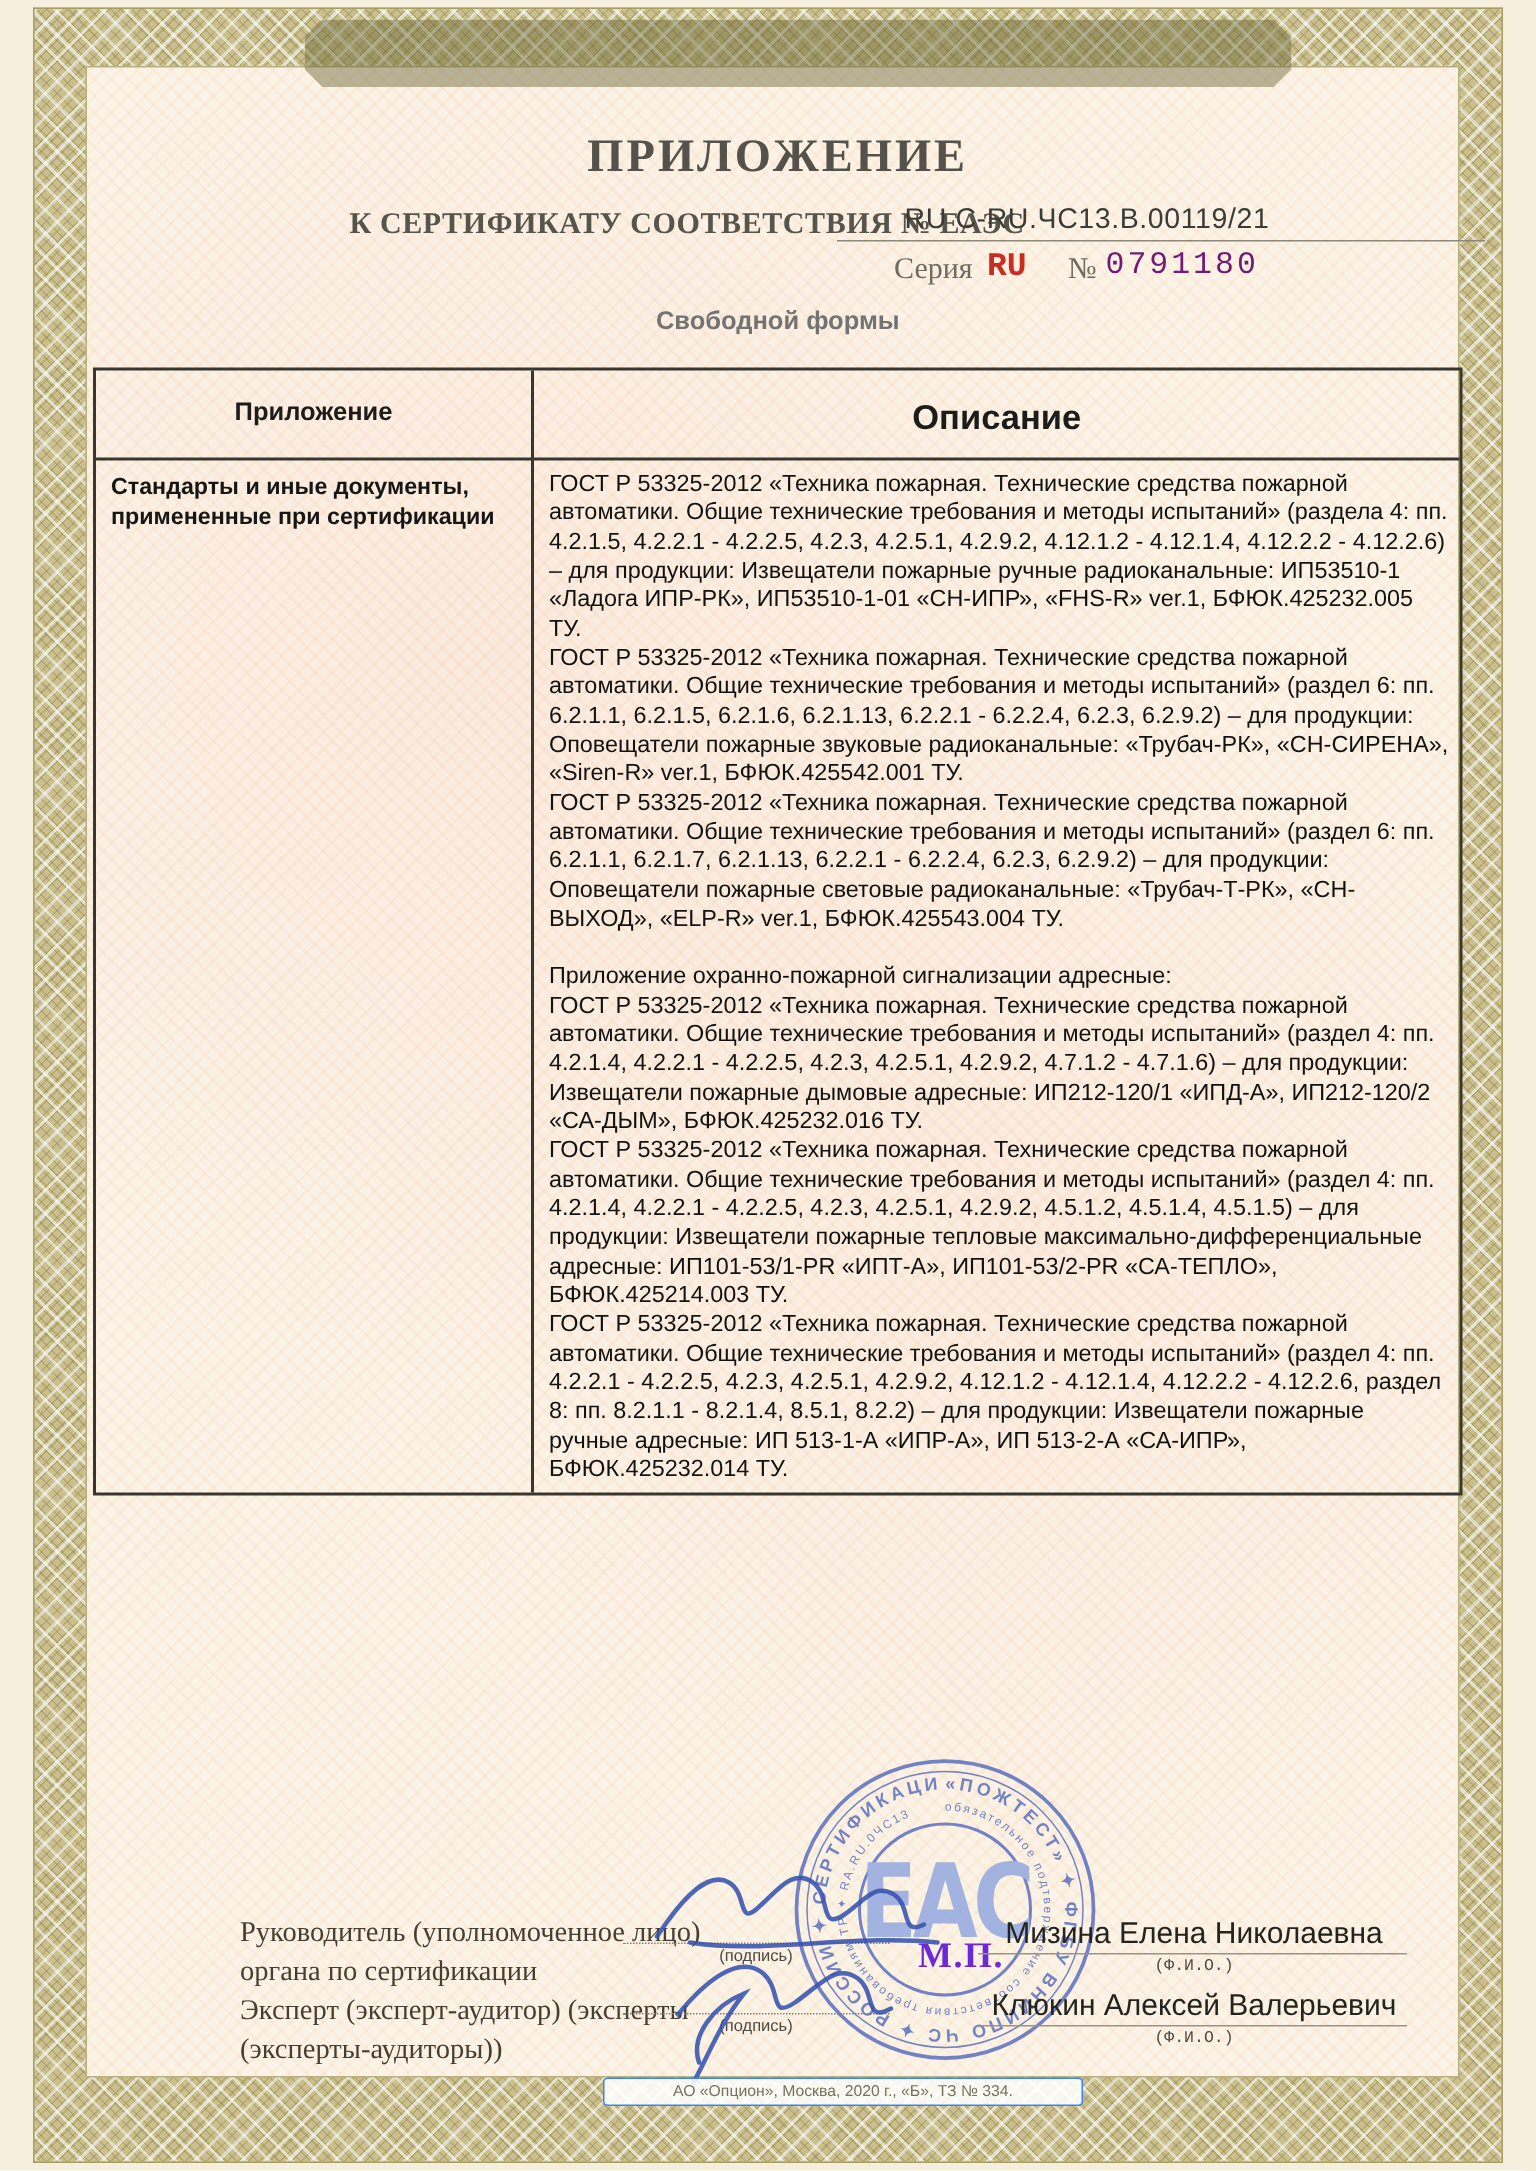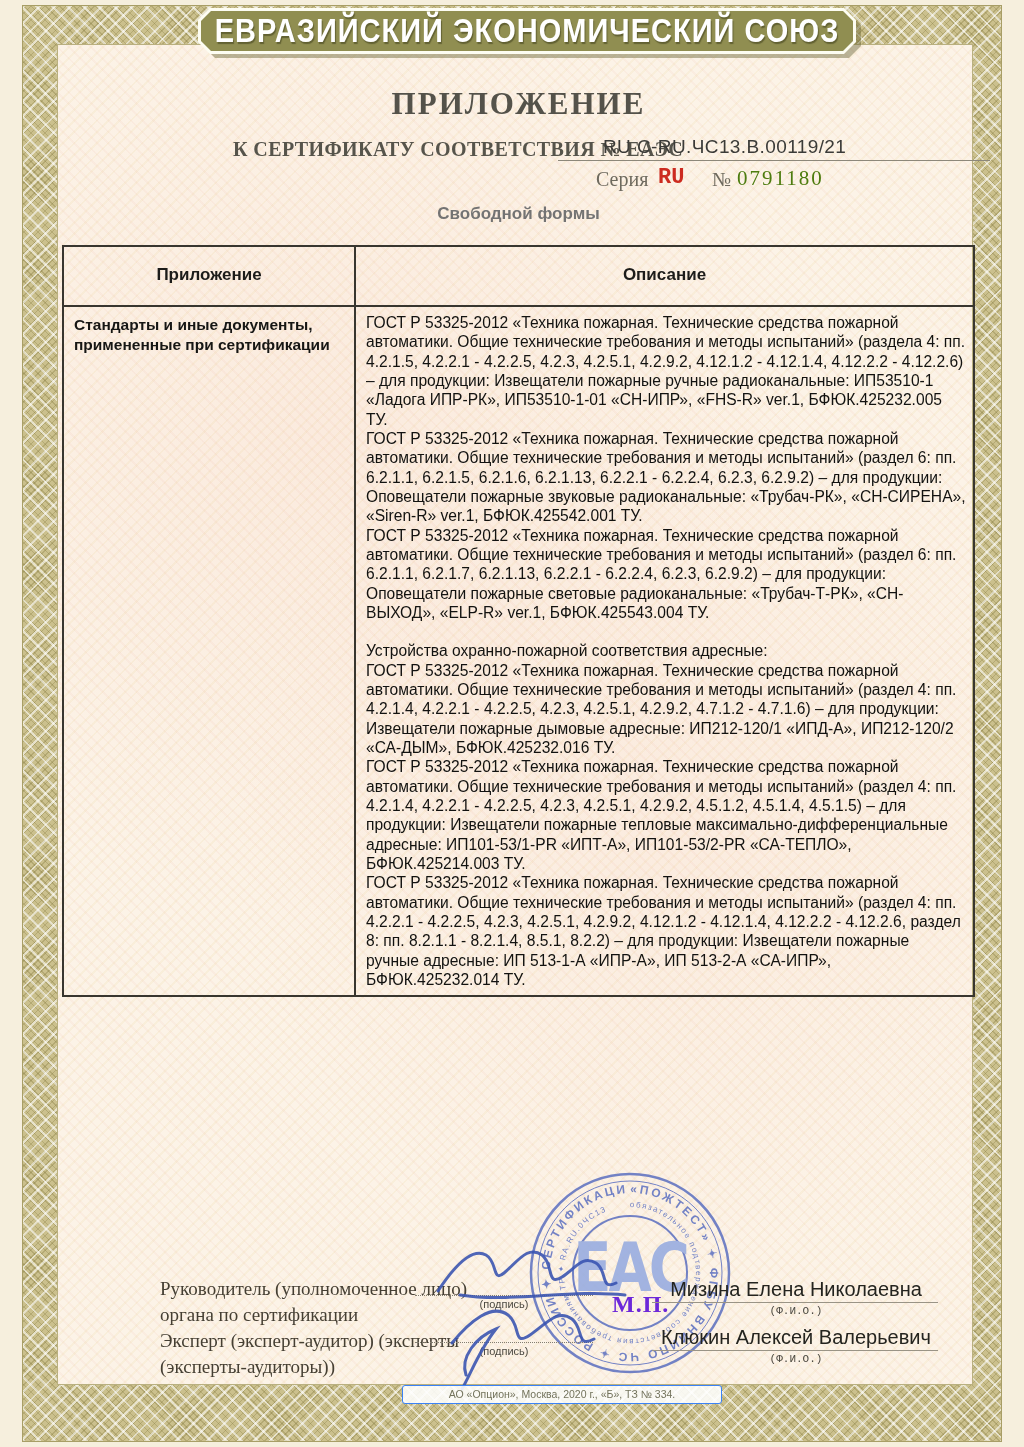--- a/index.html
+++ b/index.html
@@ -38,29 +38,29 @@
 
   .title{position:absolute;left:62px;top:86px;width:913px;text-align:center;
     font-family:"Liberation Serif",serif;font-weight:bold;font-size:31px;letter-spacing:2px;color:#54524a;}
   .subtitle{position:absolute;left:233px;top:138px;font-family:"Liberation Serif",serif;
     font-weight:bold;font-size:20px;color:#56544b;letter-spacing:.4px;}
   .cert-number{position:absolute;left:563px;top:136px;width:425px;font-size:19px;color:#3b3b38;letter-spacing:.4px;margin-left:40px;}
   .cert-underline{position:absolute;left:558px;top:160px;width:432px;height:0;border-bottom:1.5px solid #8d887a;}
   .series-label{position:absolute;left:596px;top:168px;font-family:"Liberation Serif",serif;font-size:20px;color:#6e6a5e;}
   .series-value{position:absolute;left:658px;top:165px;font-family:Liberation Mono, monospace;font-weight:bold;font-size:22px;color:#cc2b20;}
   .number-sign{position:absolute;left:712px;top:168px;font-family:"Liberation Serif",serif;font-size:20px;color:#6e6a5e;}
-  .serial{position:absolute;left:737px;top:166px;font-family:Liberation Serif, serif;font-size:21px;letter-spacing:2px;color:#4d7c0f;}
+  .serial{position:absolute;left:737px;top:166px;font-family:Liberation Mono, monospace;font-size:21px;letter-spacing:2px;color:#701a75;}
   .form-type{position:absolute;left:62px;top:204px;width:913px;text-align:center;font-weight:bold;font-size:17px;color:#737373;}
 
   
   .table{position:absolute;left:62px;top:245px;width:913px;height:752px;border:2px solid #38362f;box-sizing:border-box;}
   .col-divider{position:absolute;left:290px;top:0;bottom:0;width:2px;background:#38362f;}
   .header-divider{position:absolute;left:0;right:0;top:58px;height:2px;background:#38362f;}
   .th-left{position:absolute;left:0;top:18px;width:290px;text-align:center;font-weight:bold;font-size:17px;color:#1c1c1a;}
-  .th-right{position:absolute;left:292px;top:18px;width:617px;text-align:center;font-weight:bold;font-size:17px;color:#1c1c1a;}
+  .th-right{position:absolute;left:292px;top:18px;width:617px;text-align:center;font-weight:bold;font-size:23px;color:#1c1c1a;}
   .cell-app{position:absolute;left:10px;top:68px;width:268px;font-weight:bold;font-size:15.5px;line-height:1.26;color:#161614;}
   .cell-desc{position:absolute;left:302px;top:66px;width:600px;font-size:15.6px;line-height:1.24;color:#121210;}
   .cell-desc p{margin:0;}
   .cell-desc p.gap{margin-top:19px;}
 
   
   .role{position:absolute;font-family:"Liberation Serif",serif;font-size:19px;line-height:1.35;color:#453f33;width:312px;}
   .role-1{left:160px;top:1276px;}
   .role-2{left:160px;top:1328px;}
   .sig-line{position:absolute;left:415px;width:178px;height:0;border-bottom:1px dotted #847f72;}
@@ -84,25 +84,20 @@
 </style>
 </head>
 <body>
 
 <div class="page">
 
   <div class="frame"></div>
   <div class="inner"></div>
 
   <div class="banner-shadow"></div>
-  <div class="banner-outer">
-    <div class="banner-fill">
-      <span class="banner-text">ЕВРАЗИЙСКИЙ ЭКОНОМИЧЕСКИЙ СОЮЗ</span>
-    </div>
-  </div>
 
   <div class="title">ПРИЛОЖЕНИЕ</div>
   <div class="subtitle">К СЕРТИФИКАТУ СООТВЕТСТВИЯ № ЕАЭС</div>
   <div class="cert-number">RU C-RU.ЧС13.B.00119/21</div>
   <div class="cert-underline"></div>
   <div class="series-label">Серия</div>
   <div class="series-value">RU</div>
   <div class="number-sign">№</div>
   <div class="serial">0791180</div>
   <div class="form-type">Свободной формы</div>
@@ -110,21 +105,21 @@
   <div class="table">
     <div class="col-divider"></div>
     <div class="header-divider"></div>
     <div class="th-left">Приложение</div>
     <div class="th-right">Описание</div>
     <div class="cell-app">Стандарты и иные документы, примененные при сертификации</div>
     <div class="cell-desc">
       <p>ГОСТ Р 53325-2012 «Техника пожарная. Технические средства пожарной автоматики. Общие технические требования и методы испытаний» (раздела 4: пп. 4.2.1.5, 4.2.2.1 - 4.2.2.5, 4.2.3, 4.2.5.1, 4.2.9.2, 4.12.1.2 - 4.12.1.4, 4.12.2.2 - 4.12.2.6) – для продукции: Извещатели пожарные ручные радиоканальные: ИП53510-1 «Ладога ИПР-РК», ИП53510-1-01 «СН-ИПР», «FHS-R» ver.1, БФЮК.425232.005 ТУ.</p>
       <p>ГОСТ Р 53325-2012 «Техника пожарная. Технические средства пожарной автоматики. Общие технические требования и методы испытаний» (раздел 6: пп. 6.2.1.1, 6.2.1.5, 6.2.1.6, 6.2.1.13, 6.2.2.1 - 6.2.2.4, 6.2.3, 6.2.9.2) – для продукции: Оповещатели пожарные звуковые радиоканальные: «Трубач-РК», «СН-СИРЕНА», «Siren-R» ver.1, БФЮК.425542.001 ТУ.</p>
       <p>ГОСТ Р 53325-2012 «Техника пожарная. Технические средства пожарной автоматики. Общие технические требования и методы испытаний» (раздел 6: пп. 6.2.1.1, 6.2.1.7, 6.2.1.13, 6.2.2.1 - 6.2.2.4, 6.2.3, 6.2.9.2) – для продукции: Оповещатели пожарные световые радиоканальные: «Трубач-Т-РК», «СН-ВЫХОД», «ELP-R» ver.1, БФЮК.425543.004 ТУ.</p>
-      <p class="gap">Устройства охранно-пожарной соответствия адресные:</p>
+      <p class="gap">Приложение охранно-пожарной сигнализации адресные:</p>
       <p>ГОСТ Р 53325-2012 «Техника пожарная. Технические средства пожарной автоматики. Общие технические требования и методы испытаний» (раздел 4: пп. 4.2.1.4, 4.2.2.1 - 4.2.2.5, 4.2.3, 4.2.5.1, 4.2.9.2, 4.7.1.2 - 4.7.1.6) – для продукции: Извещатели пожарные дымовые адресные: ИП212-120/1 «ИПД-А», ИП212-120/2 «СА-ДЫМ», БФЮК.425232.016 ТУ.</p>
       <p>ГОСТ Р 53325-2012 «Техника пожарная. Технические средства пожарной автоматики. Общие технические требования и методы испытаний» (раздел 4: пп. 4.2.1.4, 4.2.2.1 - 4.2.2.5, 4.2.3, 4.2.5.1, 4.2.9.2, 4.5.1.2, 4.5.1.4, 4.5.1.5) – для продукции: Извещатели пожарные тепловые максимально-дифференциальные адресные: ИП101-53/1-PR «ИПТ-А», ИП101-53/2-PR «СА-ТЕПЛО», БФЮК.425214.003 ТУ.</p>
       <p>ГОСТ Р 53325-2012 «Техника пожарная. Технические средства пожарной автоматики. Общие технические требования и методы испытаний» (раздел 4: пп. 4.2.2.1 - 4.2.2.5, 4.2.3, 4.2.5.1, 4.2.9.2, 4.12.1.2 - 4.12.1.4, 4.12.2.2 - 4.12.2.6, раздел 8: пп. 8.2.1.1 - 8.2.1.4, 8.5.1, 8.2.2) – для продукции: Извещатели пожарные ручные адресные: ИП 513-1-А «ИПР-А», ИП 513-2-А «СА-ИПР», БФЮК.425232.014 ТУ.</p>
     </div>
   </div>
 
   <svg class="stamp" viewBox="0 0 220 220">
     <g fill="none" stroke="#5b6fc0">
       <circle cx="110" cy="110" r="99" stroke-width="2.5"></circle>
       <circle cx="110" cy="110" r="92" stroke-width="1"></circle>

